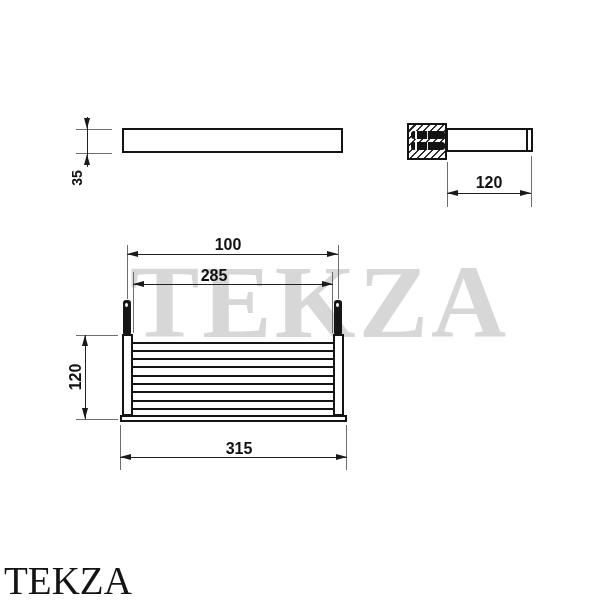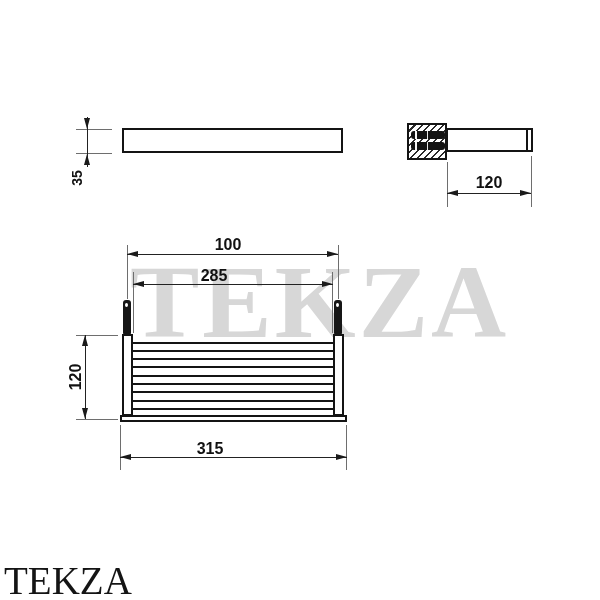--- a/index.html
+++ b/index.html
@@ -121,18 +121,18 @@
     <div class="abs dimline" style="left:85px;top:335px;width:1px;height:84px;"></div>
     <div class="abs arr a-up" style="left:82px;top:335px;"></div>
     <div class="abs arr a-down" style="left:82px;top:408px;"></div>
     <div class="abs dimtext rot" style="left:54px;top:369px;width:44px;height:16px;">120</div>
 
     <div class="abs extline" style="left:120px;top:425px;width:1px;height:45px;"></div>
     <div class="abs extline" style="left:346px;top:425px;width:1px;height:45px;"></div>
     <div class="abs dimline" style="left:120px;top:457px;width:227px;height:1px;"></div>
     <div class="abs arr a-left" style="left:120px;top:454px;"></div>
     <div class="abs arr a-right" style="left:336px;top:454px;"></div>
-    <div class="abs dimtext" style="left:182px;top:441px;width:56px;">315</div>
+    <div class="abs dimtext" style="left:211px;top:441px;width:56px;">315</div>
   </div>
 
   <div class="abs footer-logo">TEKZA</div>
 
 </div>
 
 </body></html>

